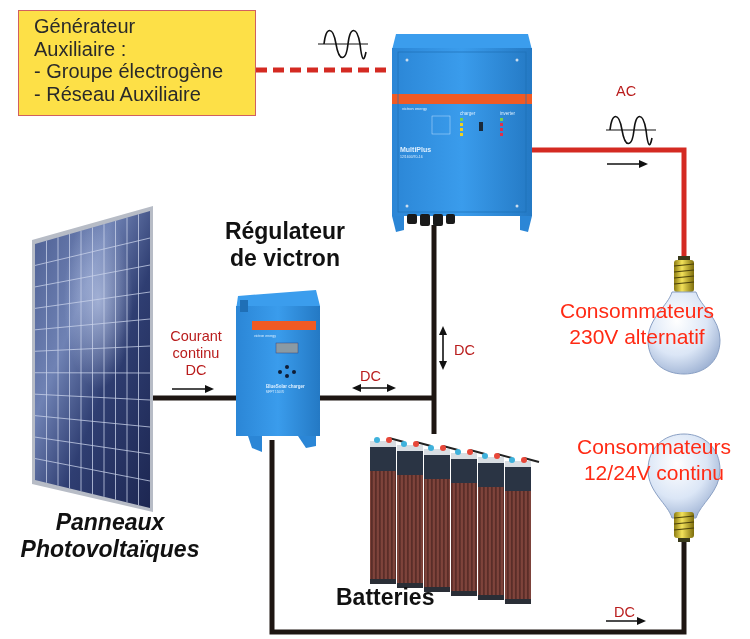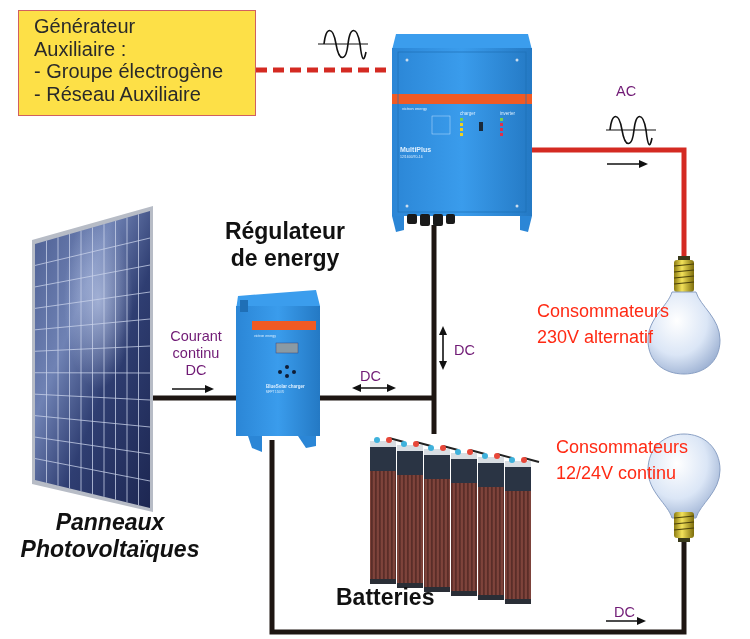--- a/index.html
+++ b/index.html
@@ -3,22 +3,22 @@
 <meta charset="utf-8">
 <style>
   html, body { margin: 0; padding: 0; background: #ffffff; }
   #stage { position: relative; width: 750px; height: 639px; overflow: hidden; background: #fff; font-family: "Liberation Sans", sans-serif; }
   svg#diagram { position: absolute; left: 0; top: 0; }
   .lbl { position: absolute; white-space: nowrap; }
   .gen-box { position: absolute; left: 18px; top: 10px; width: 238px; height: 106px; background: #fde047; border: 1.5px solid #d06060; box-sizing: border-box; padding: 4px 0 0 15px; font-size: 20px; line-height: 22.5px; color: #2a2a2a; }
   .gen-box div { white-space: nowrap; }
   .title-normal { font-size: 22px; color: #111; }
   .title-bold { font-weight: bold; font-size: 23px; color: #111; text-align: center; line-height: 27px; }
-  .small { font-size: 14.5px; color: #701a75; text-align: center; line-height: 17px; }
-  .red-lbl { color: #ff2a14; font-size: 18px; line-height: 26px; }
+  .small { font-size: 14.5px; color: #b91c1c; text-align: center; line-height: 17px; }
+  .red-lbl { color: #ff2a14; font-size: 21px; line-height: 26px; text-align: center; }
   .blue-txt { fill: #dff0ff; font-family: "Liberation Sans", sans-serif; }
 </style>
 </head>
 <body>
 
 <div id="stage">
 
   <svg id="diagram" width="750" height="639" viewBox="0 0 750 639" xmlns="http://www.w3.org/2000/svg">
     <defs>
       <linearGradient id="panelGrad" x1="0" y1="0" x2="1" y2="1">
@@ -274,21 +274,21 @@
   <div class="gen-box">
     <div>Générateur</div>
     <div>Auxiliaire :</div>
     <div>- Groupe électrogène</div>
     <div>- Réseau Auxiliaire</div>
   </div>
 
 
   <div class="lbl title-bold" style="left:205px; top:218px; width:160px;">
     <div>Régulateur</div>
-    <div>de energy</div>
+    <div>de victron</div>
   </div>
 
   <div class="lbl title-bold" style="left:0; top:509px; width:220px;font-style:italic;">
     <div>Panneaux</div>
     <div>Photovoltaïques</div>
   </div>
 
   <div class="lbl title-bold" style="left:336px; top:584px;">Batteries</div>
 
   <div class="lbl small" style="left:158px; top:328px; width:76px;">

